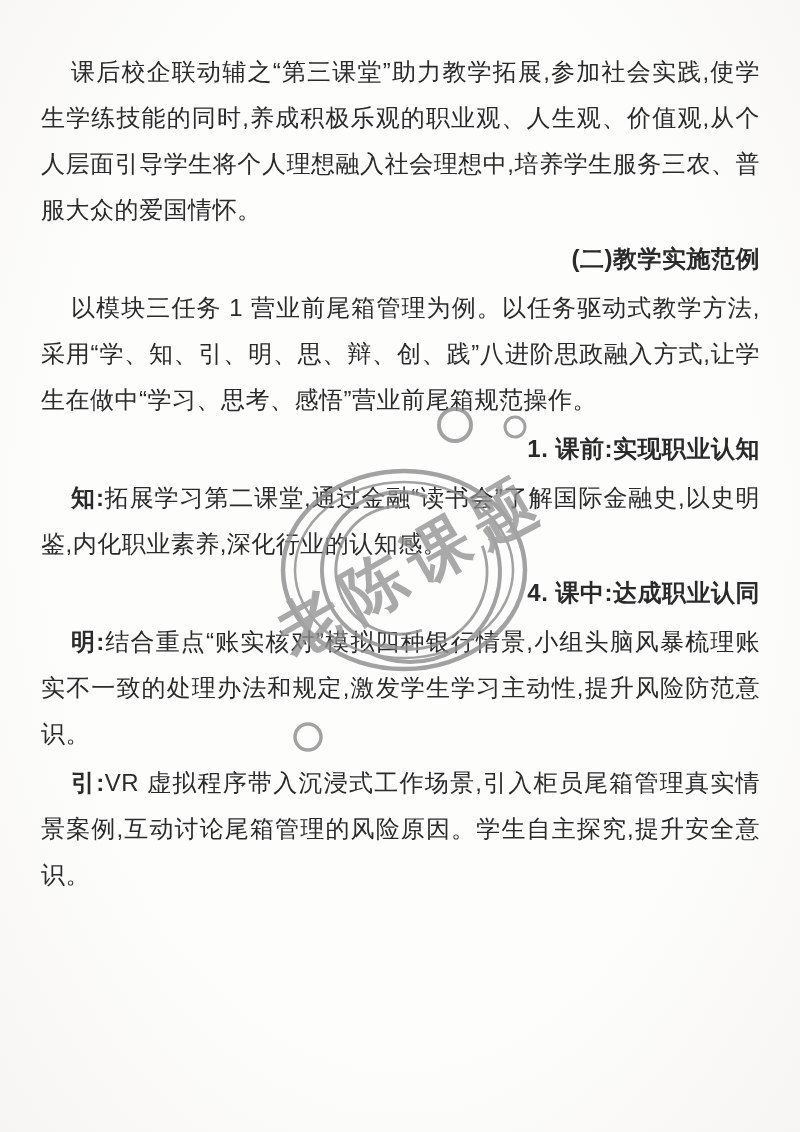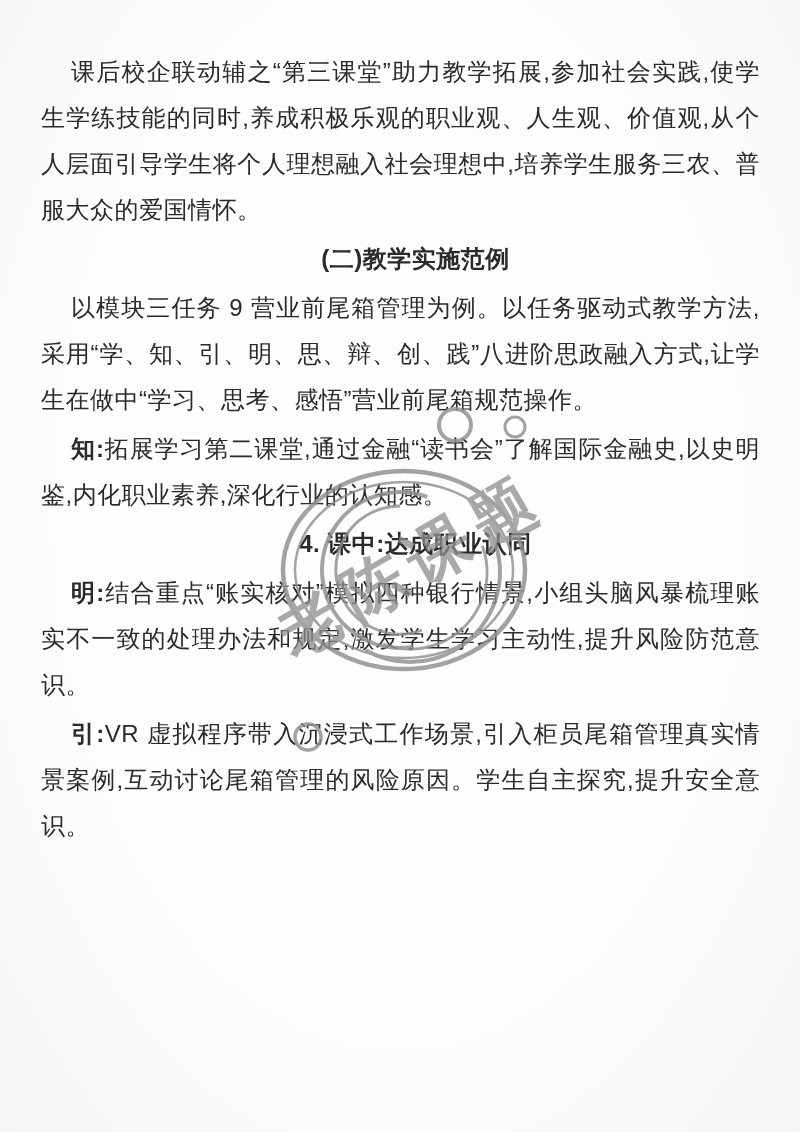--- a/index.html
+++ b/index.html
@@ -22,37 +22,38 @@
     letter-spacing:0.5px;
   }
   .doc p{
     margin:3px 0 0 0;
     text-indent:30px;
     text-align:justify;
   }
   .doc p:first-child{margin-top:0;}
   .doc p.heading{
     font-weight:700;
-    text-align:center;
+    text-align:right;
   }
   .doc .lead{font-weight:700;}
   .watermark{
     position:absolute;top:0;left:0;
     pointer-events:none;
     opacity:0.82;
   }
 </style>
 </head>
 <body>
 
 <div class="page">
   <main class="doc">
       <p class="body">课后校企联动辅之“第三课堂”助力教学拓展,参加社会实践,使学生学练技能的同时,养成积极乐观的职业观、人生观、价值观,从个人层面引导学生将个人理想融入社会理想中,培养学生服务三农、普服大众的爱国情怀。</p>
       <p class="heading">(二)教学实施范例</p>
-      <p class="body">以模块三任务 9 营业前尾箱管理为例。以任务驱动式教学方法,采用“学、知、引、明、思、辩、创、践”八进阶思政融入方式,让学生在做中“学习、思考、感悟”营业前尾箱规范操作。</p>
+      <p class="body">以模块三任务 1 营业前尾箱管理为例。以任务驱动式教学方法,采用“学、知、引、明、思、辩、创、践”八进阶思政融入方式,让学生在做中“学习、思考、感悟”营业前尾箱规范操作。</p>
+      <p class="heading">1. 课前:实现职业认知</p>
       <p class="body"><b class="lead">知:</b>拓展学习第二课堂,通过金融“读书会”了解国际金融史,以史明鉴,内化职业素养,深化行业的认知感。</p>
       <p class="heading">4. 课中:达成职业认同</p>
       <p class="body"><b class="lead">明:</b>结合重点“账实核对”模拟四种银行情景,小组头脑风暴梳理账实不一致的处理办法和规定,激发学生学习主动性,提升风险防范意识。</p>
       <p class="body"><b class="lead">引:</b>VR 虚拟程序带入沉浸式工作场景,引入柜员尾箱管理真实情景案例,互动讨论尾箱管理的风险原因。学生自主探究,提升安全意识。</p>
     </main>
 
   <svg class="watermark" width="800" height="1132" viewBox="0 0 800 1132" aria-hidden="true">
     <g fill="none" stroke="#8f8f8f">
       <ellipse cx="404" cy="570" rx="121" ry="99" stroke-width="4.5"></ellipse>
       <ellipse cx="404" cy="570" rx="109" ry="88" stroke-width="2.5"></ellipse>

